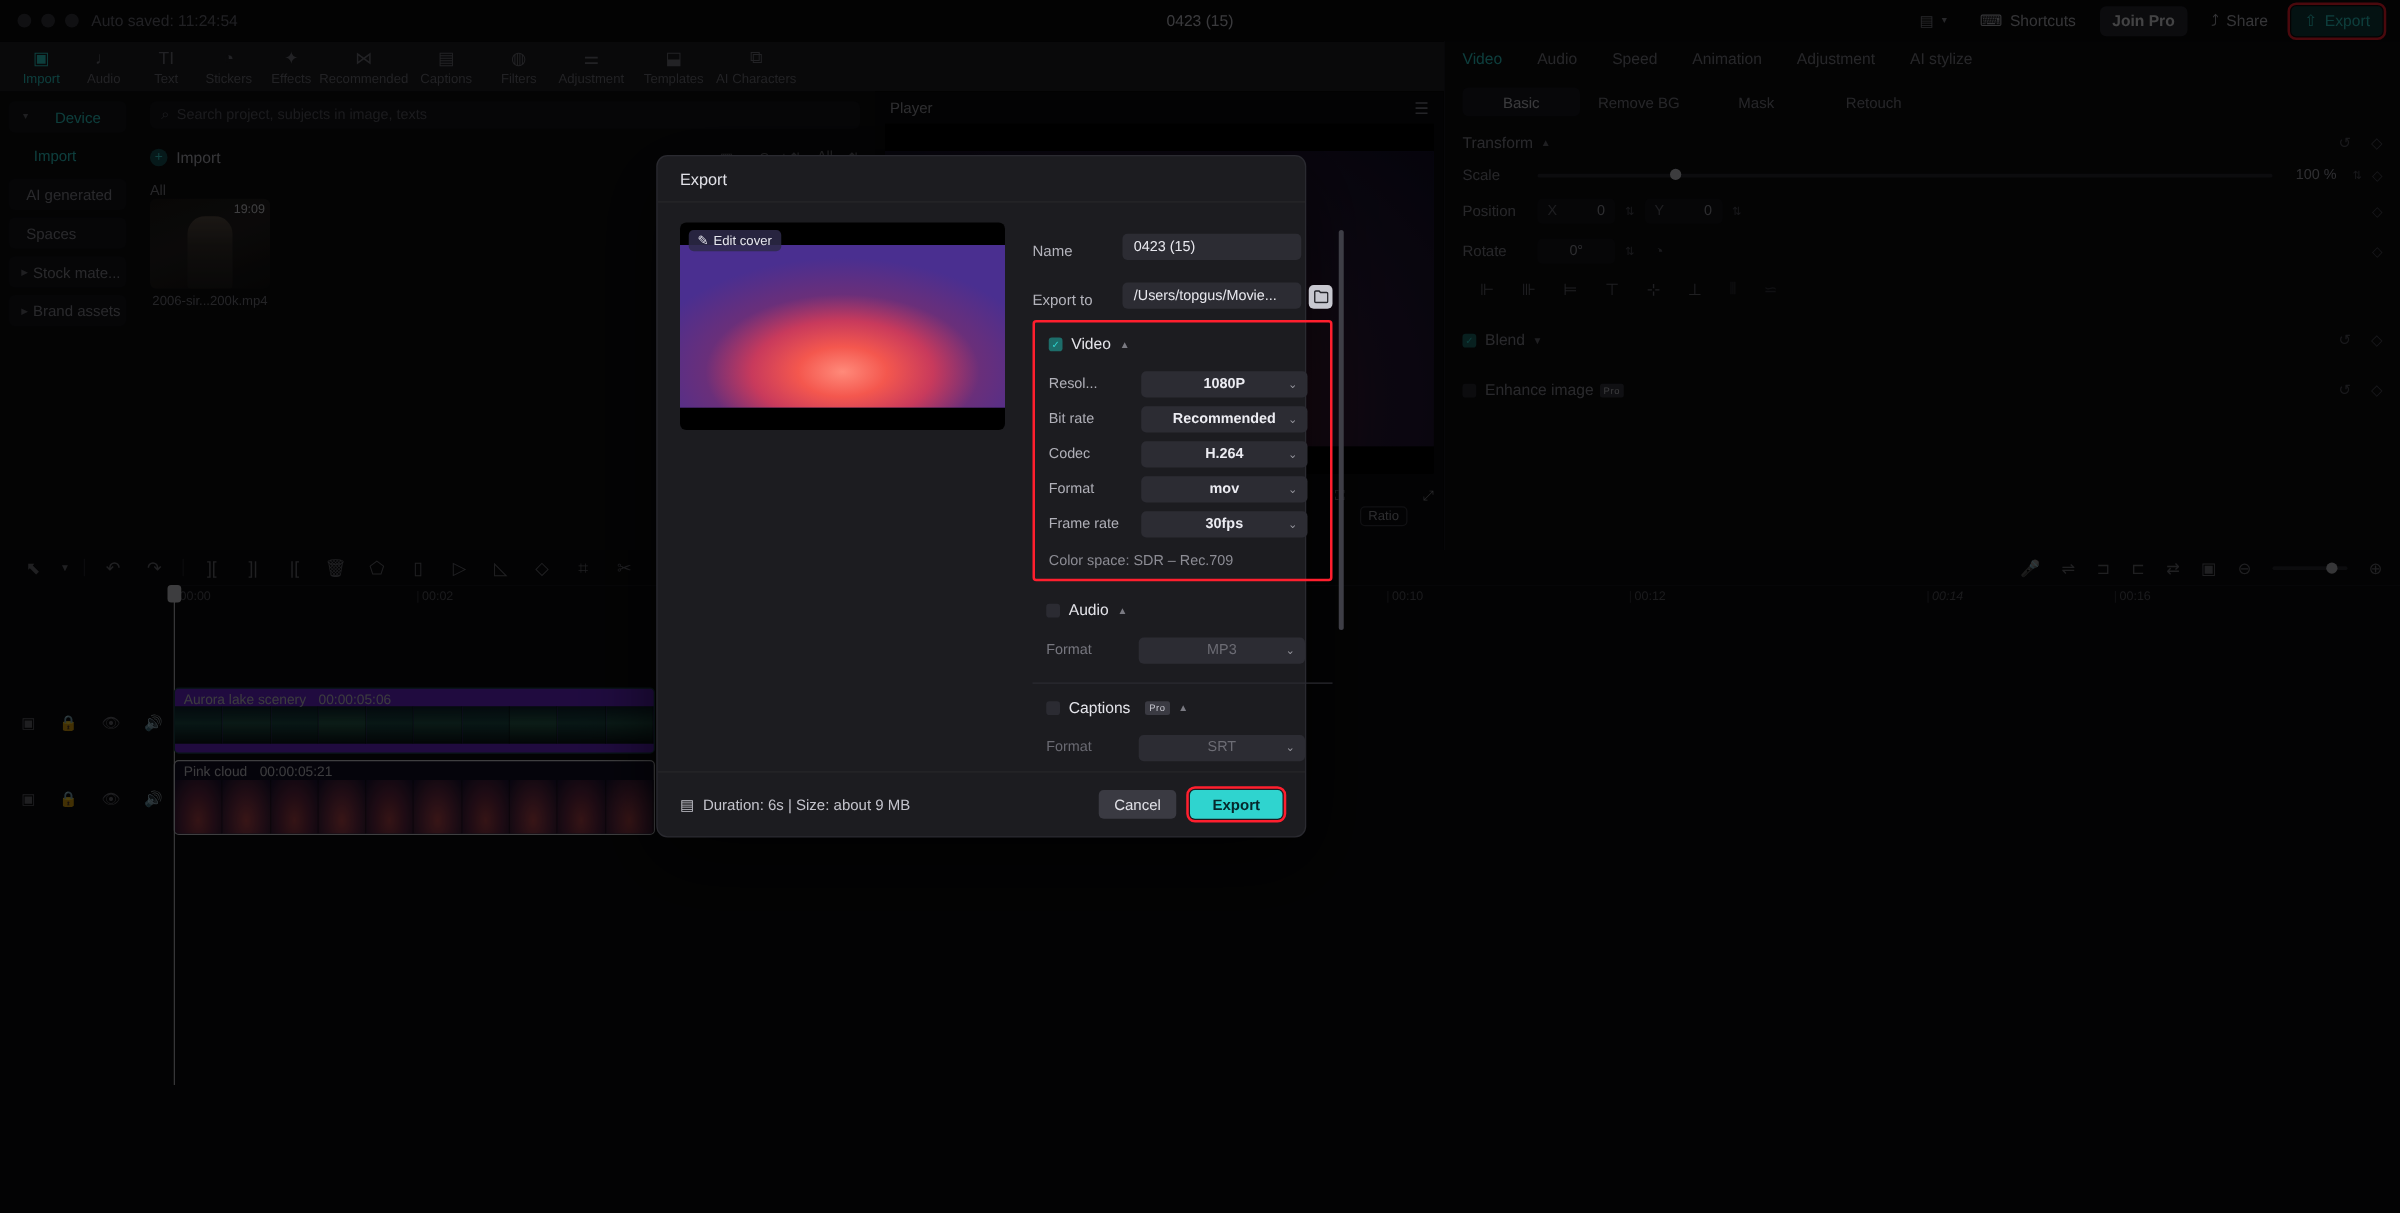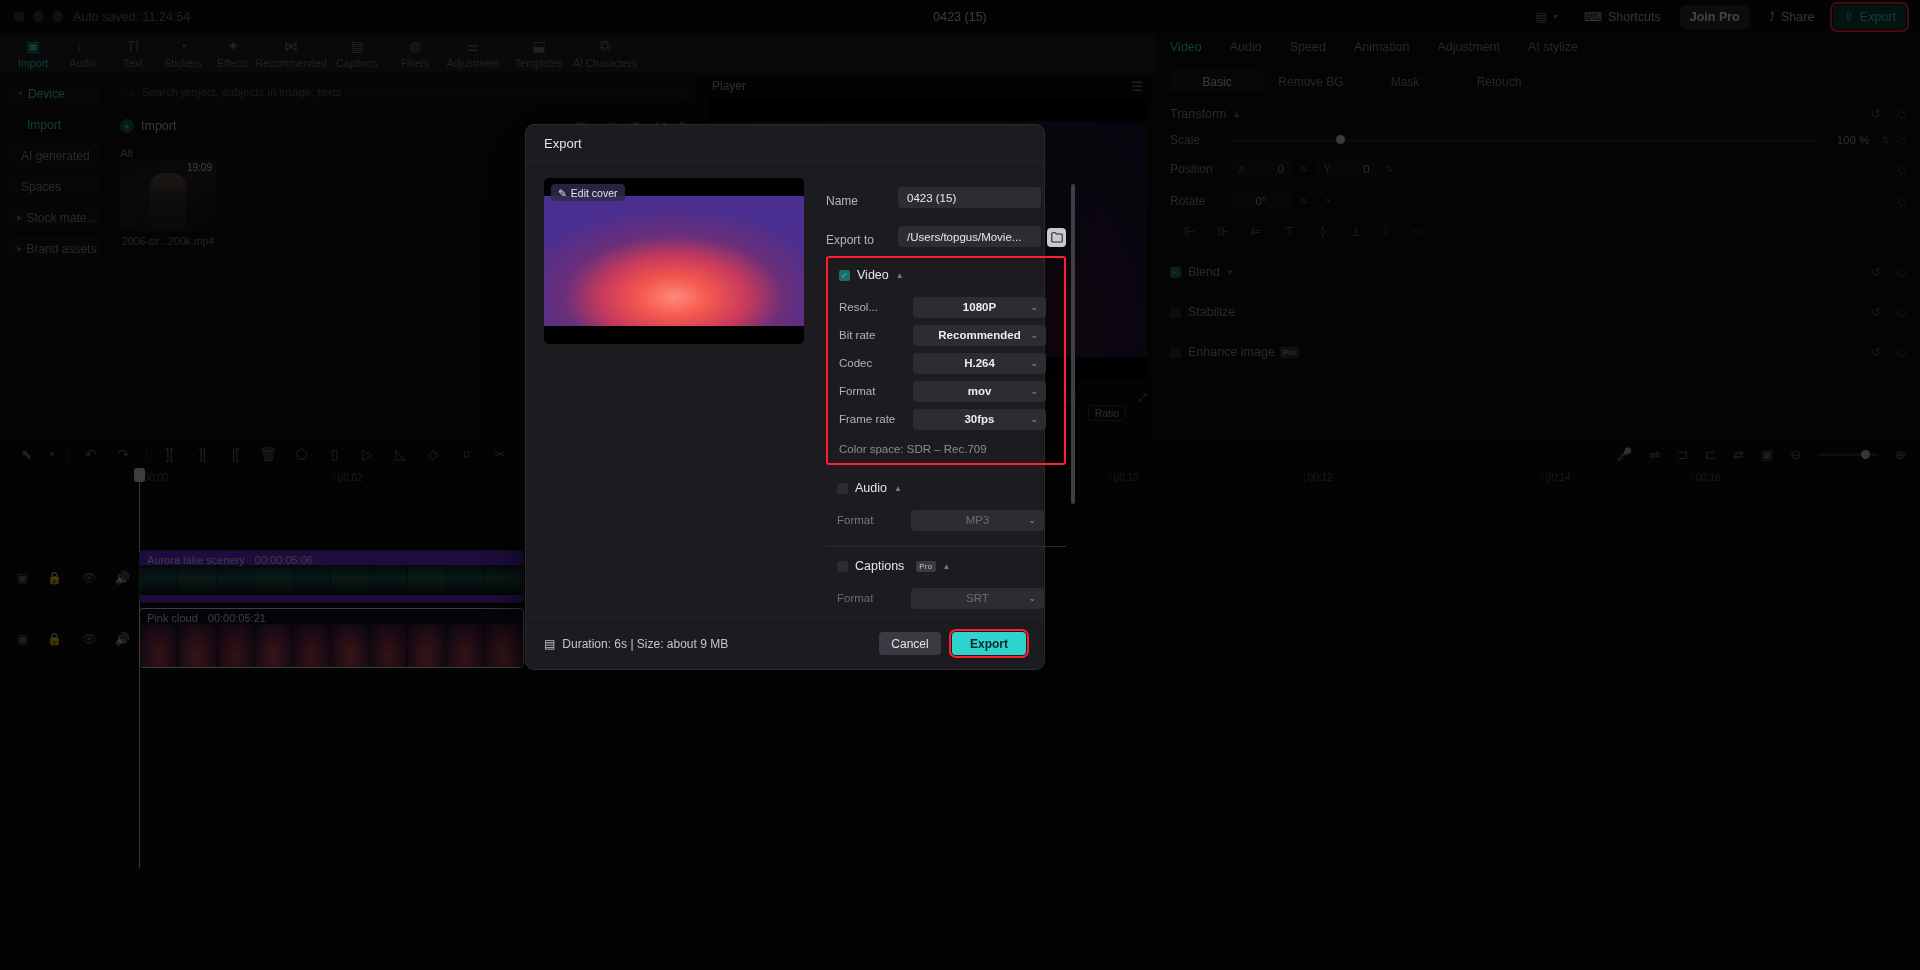--- a/index.html
+++ b/index.html
@@ -48,21 +48,21 @@
   .tool.active { color: #2fd4cf; }
   .tool .ti { height: 17px; display: flex; align-items: center; font-size: 14px; }
 
   
   .libpanel { position: absolute; left: 0; top: 73px; width: 700px; height: 367px; background: #0e0e11; display: flex; }
   .libnav { width: 108px; padding: 8px 7px; }
   .libnav-item {
     height: 25px; border-radius: 5px; display: flex; align-items: center;
     padding-left: 10px; font-size: 12px; color: #8e8e96; margin-bottom: 6px; background: #15151a;
   }
-  .libnav-item.sel { color: #2fd4cf; background: #16191b; }
+  .libnav-item.sel { color: #2fd4cf; background: #16191b; gap: 16px; }
   .libnav-item.sub { background: transparent; padding-left: 20px; color: #2fd4cf; }
   .caret { font-size: 7px; margin-right: 4px; color: #6a6a72; }
 
   .libmain { flex: 1; padding: 8px 12px; }
   .searchbar {
     height: 22px; background: #15151a; border-radius: 5px; display: flex; align-items: center;
     padding: 0 9px; gap: 6px; font-size: 11.5px; color: #5e5e66;
   }
   .librow { display: flex; align-items: center; margin-top: 16px; }
   .importbtn { display: flex; align-items: center; gap: 7px; font-size: 12.5px; color: #bcbcc4; }
@@ -433,28 +433,20 @@
       <div class="insp-sec" style="margin-top:26px;">
         <span class="chk">✓</span>
         <span style="margin-left:7px;">Blend</span>
         <span class="arw">▼</span>
         <span class="acts">
           <span>↺</span>
           <span>◇</span>
         </span>
       </div>
 
-      <div class="insp-sec" style="margin-top:26px;">
-        <span class="chk off">✓</span>
-        <span style="margin-left:7px;">Stabilize</span>
-        <span class="acts">
-          <span>↺</span>
-          <span>◇</span>
-        </span>
-      </div>
 
       <div class="insp-sec" style="margin-top:26px;">
         <span class="chk off">✓</span>
         <span style="margin-left:7px;">Enhance image</span>
         <span class="pro-badge">Pro</span>
         <span class="acts">
           <span>↺</span>
           <span>◇</span>
         </span>
       </div>

